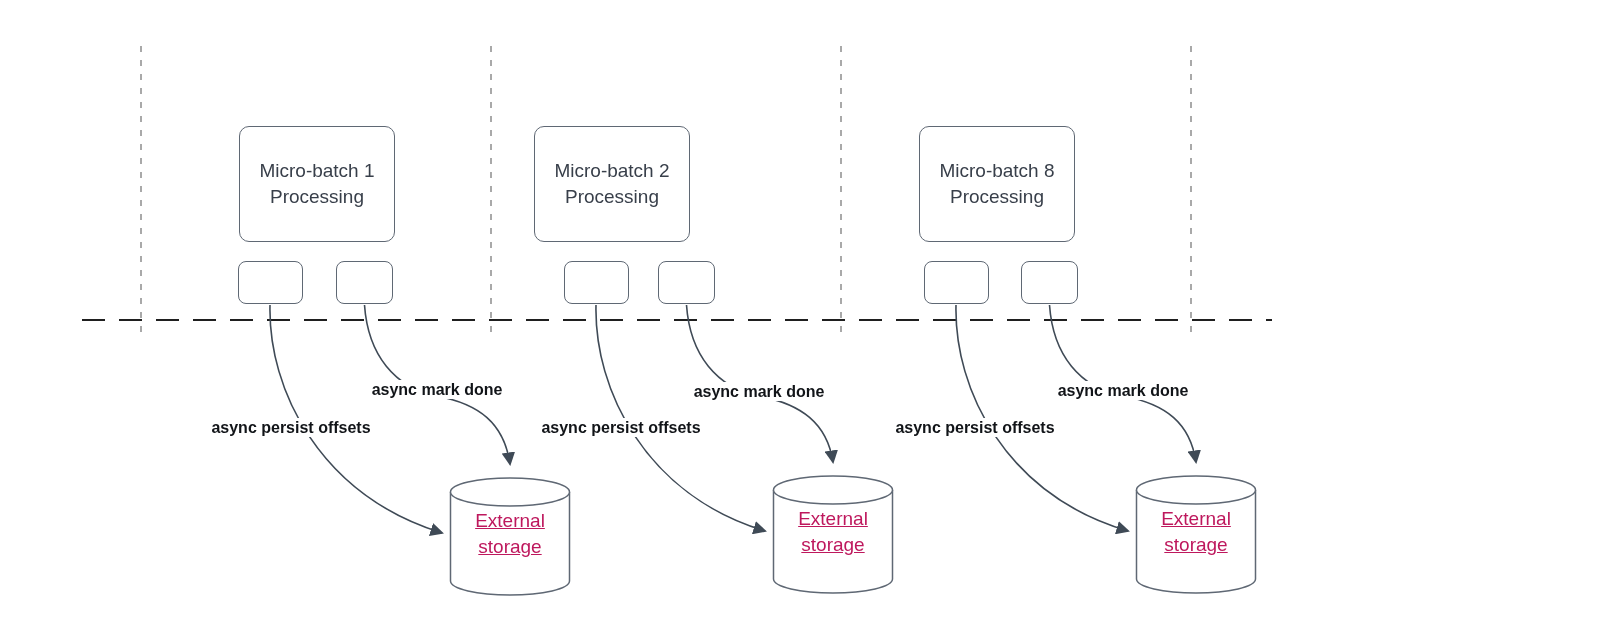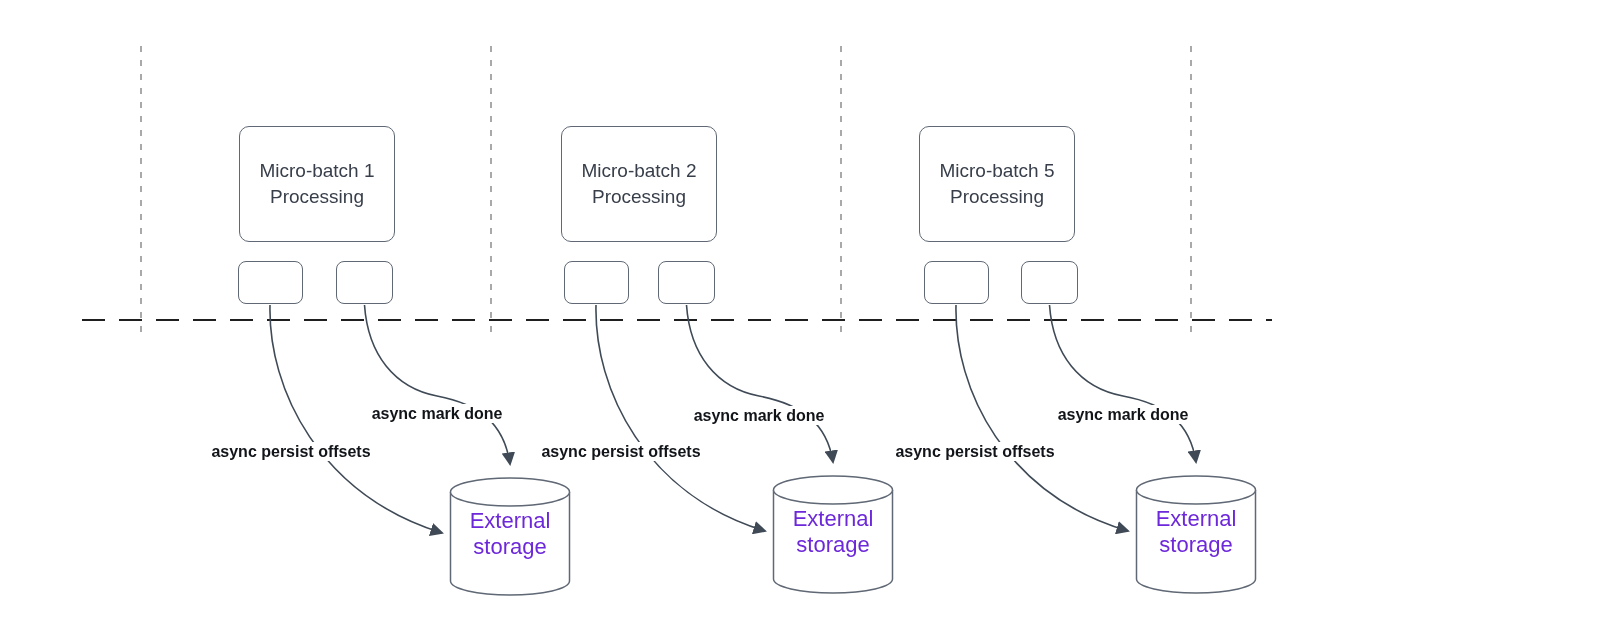--- a/index.html
+++ b/index.html
@@ -22,26 +22,27 @@
     position:absolute;top:261px;height:43px;
     background:#ffffff;border:1.5px solid #5f6874;border-radius:8px;
     box-sizing:border-box;
   }
   .slot-left{width:65px;}
   .slot-right{width:57px;}
   .edge-label{
     position:absolute;transform:translateX(-50%);
     background:#ffffff;padding:0 4px;
     font-size:16px;font-weight:bold;color:#111418;
-    white-space:nowrap;line-height:19px;margin-top:24px;
+    white-space:nowrap;line-height:19px;
   }
   .storage-label{
     position:absolute;transform:translateX(-50%);
-    text-align:center;color:#6d28d9;font-size:22px;line-height:26px;
+    text-align:center;color:#be185d;font-size:19px;line-height:26px;
     white-space:pre-line;
+    text-decoration:underline;
   }
   .time-label{
     position:absolute;left:1361px;top:257px;
     color:#3b4450;font-size:23px;line-height:24px;
   }
 </style>
 </head>
 <body>
 
 <div id="canvas">
@@ -88,30 +89,30 @@
 
   <div class="main-box" style="left:239px">Micro-batch 1
 Processing</div>
   <div class="slot-box slot-left" style="left:238px"></div>
   <div class="slot-box slot-right" style="left:336px"></div>
   <div class="edge-label" style="left:437px;top:380px">async mark done</div>
   <div class="edge-label" style="left:291px;top:418px">async persist offsets</div>
   <div class="storage-label" style="left:510px;top:508px">External
 storage</div>
 
-  <div class="main-box" style="left:561px">Micro-batch 2
+  <div class="main-box" style="left:534px">Micro-batch 2
 Processing</div>
   <div class="slot-box slot-left" style="left:564px"></div>
   <div class="slot-box slot-right" style="left:658px"></div>
   <div class="edge-label" style="left:759px;top:382px">async mark done</div>
   <div class="edge-label" style="left:621px;top:418px">async persist offsets</div>
   <div class="storage-label" style="left:833px;top:506px">External
 storage</div>
 
-  <div class="main-box" style="left:919px">Micro-batch 5
+  <div class="main-box" style="left:919px">Micro-batch 8
 Processing</div>
   <div class="slot-box slot-left" style="left:924px"></div>
   <div class="slot-box slot-right" style="left:1021px"></div>
   <div class="edge-label" style="left:1123px;top:381px">async mark done</div>
   <div class="edge-label" style="left:975px;top:418px">async persist offsets</div>
   <div class="storage-label" style="left:1196px;top:506px">External
 storage</div>
 
   <div class="time-label">Time</div>
 

